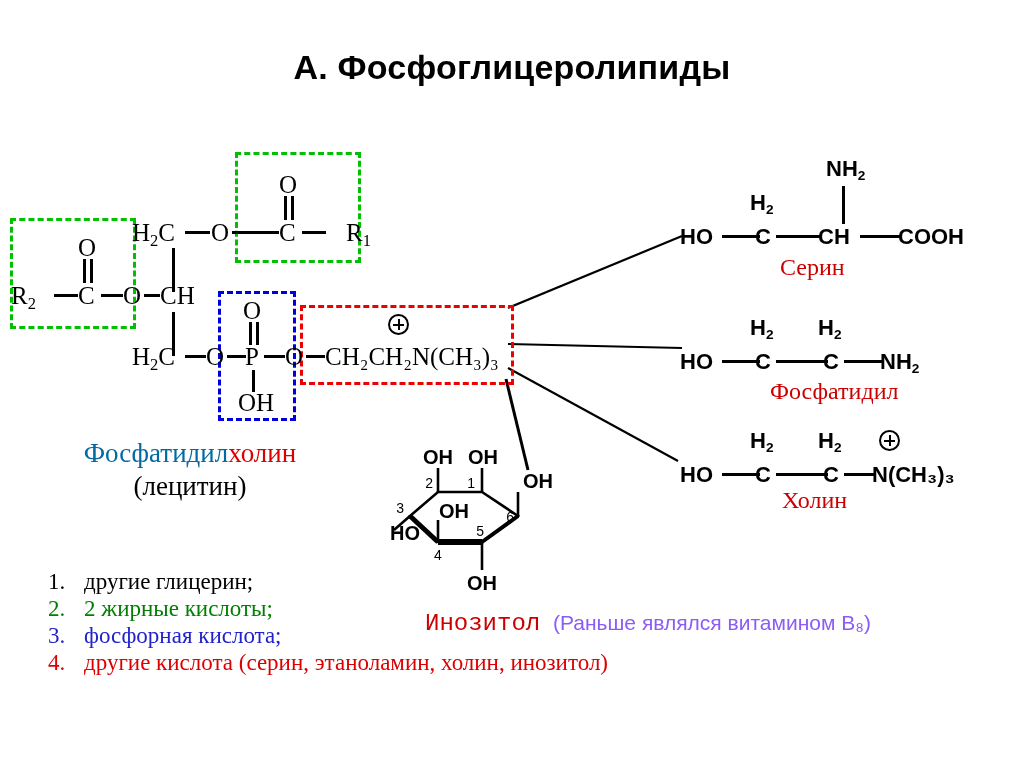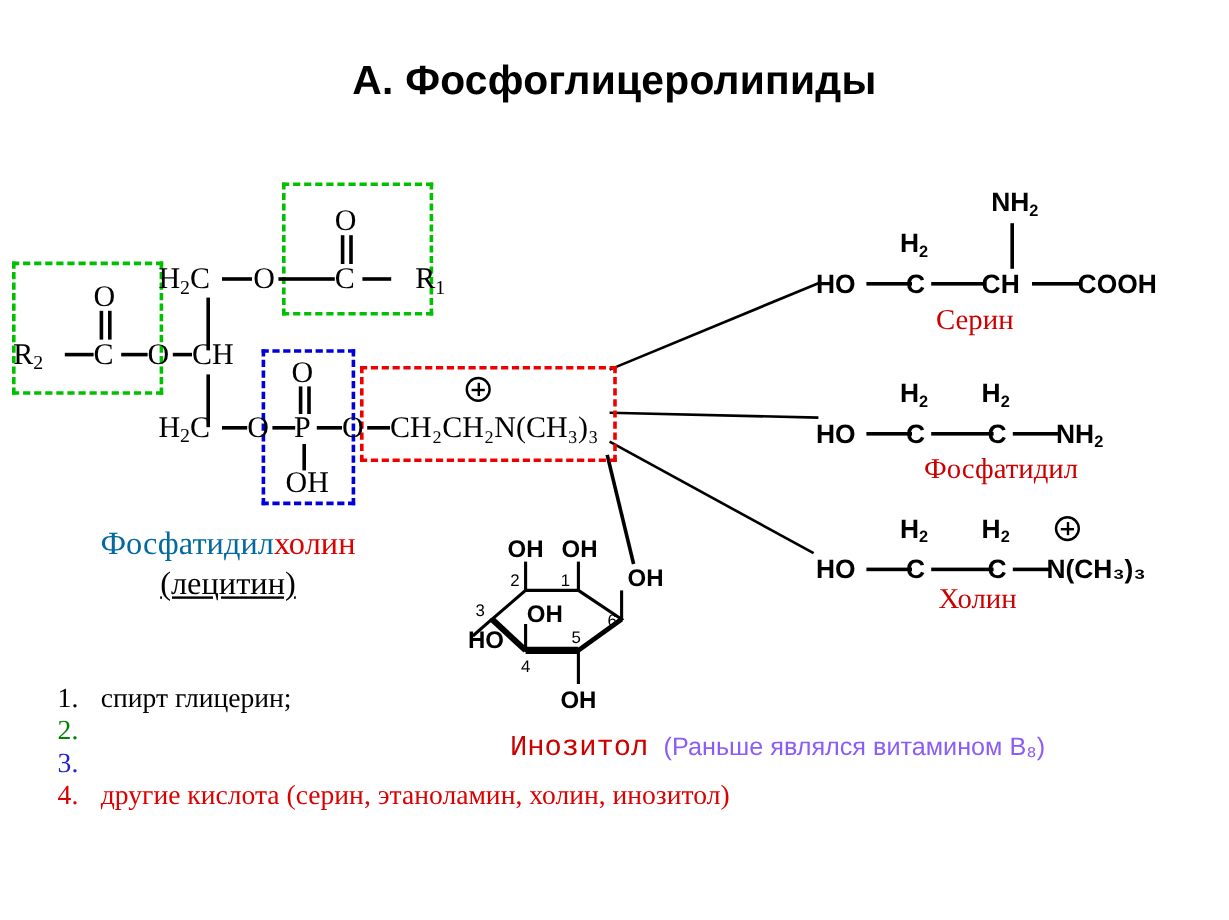--- a/index.html
+++ b/index.html
@@ -110,21 +110,21 @@
 <div class="abs bondh" style="left:306px;top:355px;width:19px;"></div>
 <div class="abs atom" style="left:325px;top:344px;font-size:25px;">CH₂CH₂N(CH₃)₃</div>
 <div class="abs" style="left:388px;top:314px;">
   <span class="plus"></span>
 </div>
 
 <div class="abs" style="left:40px;top:438px;width:300px;text-align:center;">
   <div style="font-size:27px;font-family:'Liberation Serif',serif;">
     <span style="color:#0369a1;font-family:Liberation Serif, serif;">Фосфатидил</span><span style="color:#dd0000;">холин</span>
   </div>
-  <div style="font-size:27px;color:#000;font-family:'Liberation Serif',serif;margin-top:2px;text-decoration:underline;">(лецитин)</div>
+  <div style="font-size:27px;color:#000;font-family:'Liberation Serif',serif;margin-top:2px;">(лецитин)</div>
 </div>
 
 <div class="abs" style="left:680px;top:150px;">
   <div class="abs sans" style="left:0px;top:74px;">HO</div>
   <div class="abs bondh" style="left:42px;top:85px;width:38px;"></div>
   <div class="abs sans" style="left:70px;top:40px;">
     <span>H</span><sub>2</sub>
   </div>
   <div class="abs sans" style="left:75px;top:74px;">C</div>
   <div class="abs bondh" style="left:96px;top:85px;width:46px;"></div>
@@ -207,26 +207,28 @@
   <text x="124" y="72" font-family="Liberation Sans, sans-serif" font-size="14" text-anchor="end">6</text>
 </svg>
 
 <div class="abs lbl" style="left:425px;top:610px;font-family:Liberation Mono, monospace;">Инозитол</div>
 <div class="abs lblblack" style="left:553px;top:611px;">(Раньше являлся витамином B₈)</div>
 
 <div class="abs" id="sostav">
   <div style="margin-top:7px;">
     <div class="litem" style="color:#000000;">
       <span class="num">1.</span>
-      <span>спирт глицерин;</span>
+      <span>другие глицерин;</span>
     </div>
     <div class="litem" style="color:#008000;">
       <span class="num">2.</span>
+      <span>2 жирные кислоты;</span>
     </div>
     <div class="litem" style="color:#2222cc;">
       <span class="num">3.</span>
+      <span>фосфорная кислота;</span>
     </div>
     <div class="litem" style="color:#dd0000;">
       <span class="num">4.</span>
       <span>другие кислота (серин, этаноламин, холин, инозитол)</span>
     </div>
   </div>
 </div>
 
 </body></html>

